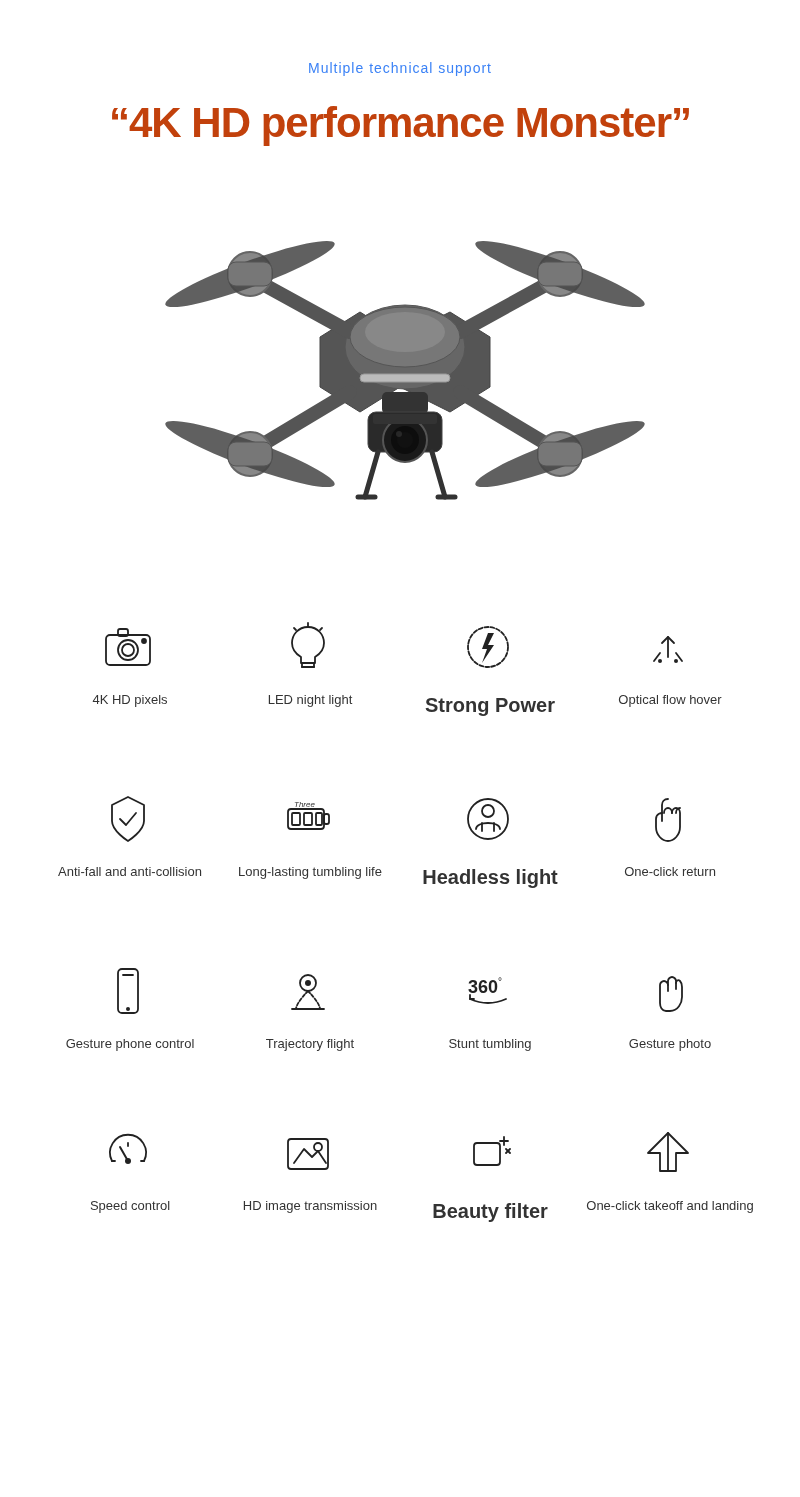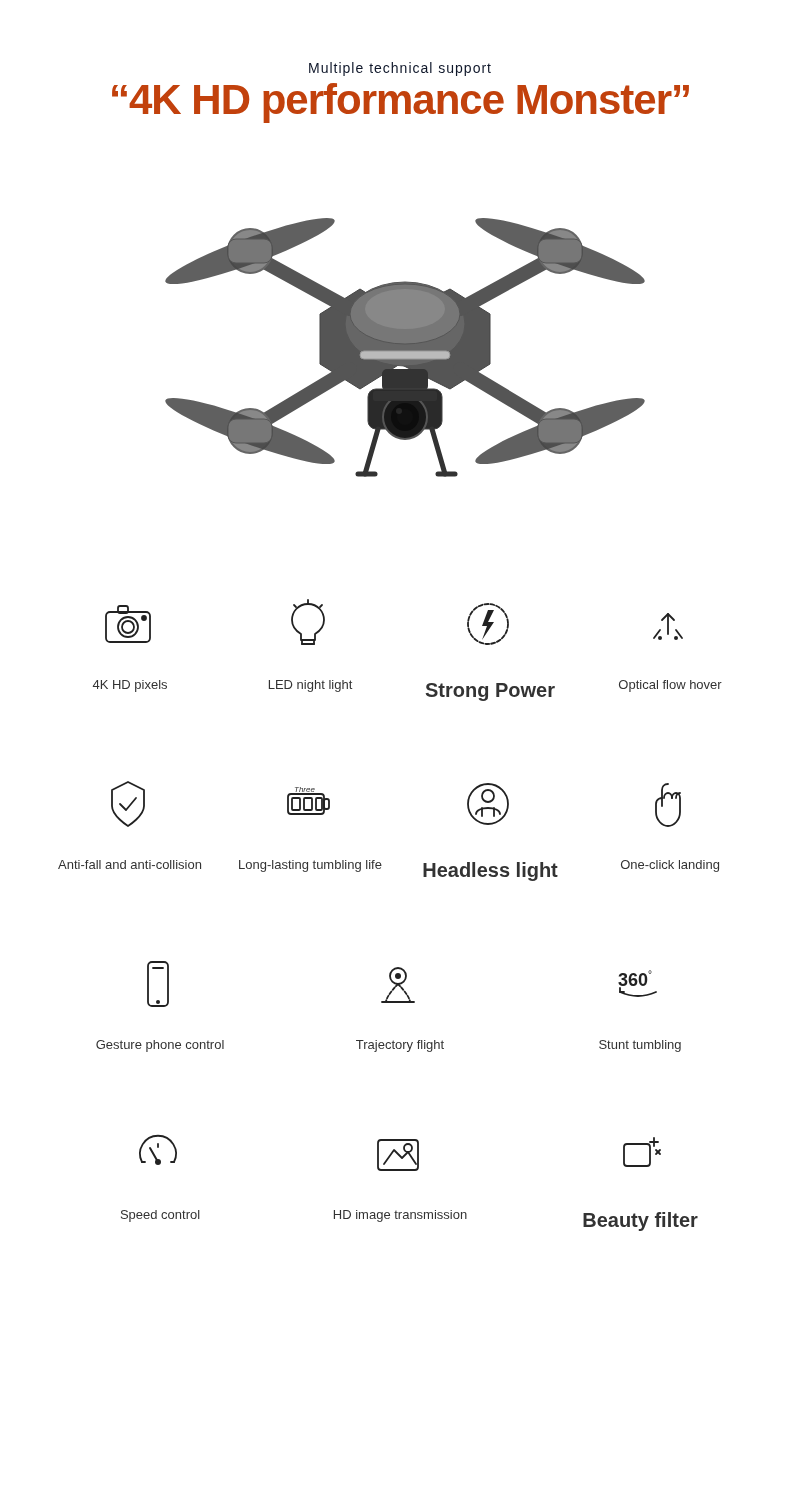--- a/index.html
+++ b/index.html
@@ -12,23 +12,23 @@
     }
     .page-wrapper {
       width: 800px;
       padding: 60px 20px 40px;
       display: flex;
       flex-direction: column;
       align-items: center;
     }
     .subtitle {
       font-size: 14px;
-      color: #0f172a;
+      color: #3b82f6;
       letter-spacing: 1px;
-      margin-bottom: 0;
+      margin-bottom: 23px;
       font-weight: 400;
     }
     .main-title {
       font-size: 42px;
       font-weight: 800;
       color: #c2410c;
       margin-bottom: 30px;
       text-align: center;
       letter-spacing: -1px;
     }
@@ -59,21 +59,21 @@
       justify-content: space-around;
       align-items: flex-start;
       padding: 30px 20px 40px;
       border-bottom: none;
     }
     .feature-item {
       display: flex;
       flex-direction: column;
       align-items: center;
       width: 170px;
-      gap: 22px;
+      gap: 14px;
     }
     .feature-icon {
       width: 60px;
       height: 60px;
       display: flex;
       align-items: center;
       justify-content: flex-start;
     }
     .feature-icon svg {
       width: 56px;
@@ -262,21 +262,21 @@
       <div class="feature-item">
         <div class="feature-icon">
           <svg viewBox="0 0 56 56">
 
             <path d="M28 8 C24 8 22 11 22 14 L22 30"></path>
             <path d="M22 22 C22 22 16 22 16 28 L16 36 C16 44 22 50 28 50 C34 50 40 44 40 36 L40 22 C40 19 38 17 36 17 C34 17 32 19 32 22"></path>
             <path d="M32 22 C32 19 30 17 28 17 C26 17 24 19 24 22"></path>
             <path d="M36 22 C36 19 38 17 40 17"></path>
           </svg>
         </div>
-        <span class="feature-label">One-click landing</span>
+        <span class="feature-label">One-click return</span>
       </div>
 
     </div>
 
     <div class="features-row">
 
       <div class="feature-item">
         <div class="feature-icon">
           <svg viewBox="0 0 56 56">
             <rect x="18" y="6" width="20" height="44" rx="4"></rect>
@@ -308,20 +308,31 @@
             <text x="8" y="30" font-size="18" fill="#222" stroke="none" font-weight="bold" font-family="Arial">360</text>
             <text x="38" y="22" font-size="10" fill="#222" stroke="none">°</text>
 
             <path d="M10 36 Q28 44 46 36" fill="none" stroke="#222" stroke-width="1.8"></path>
             <polyline points="10,32 10,36 14,36" fill="none" stroke="#222" stroke-width="1.8"></polyline>
           </svg>
         </div>
         <span class="feature-label">Stunt tumbling</span>
       </div>
 
+      <div class="feature-item">
+        <div class="feature-icon">
+          <svg viewBox="0 0 56 56">
+
+            <path d="M20 40 L20 22 C20 20 22 18 24 18 C26 18 28 20 28 22 L28 18 C28 16 30 14 32 14 C34 14 36 16 36 18 L36 20 C36 18 38 16 40 18 C42 20 42 22 42 24 L42 34 C42 40 38 48 30 48 L26 48 C22 48 20 44 20 40Z"></path>
+            <line x1="28" y1="22" x2="28" y2="28"></line>
+            <line x1="36" y1="20" x2="36" y2="26"></line>
+          </svg>
+        </div>
+        <span class="feature-label">Gesture photo</span>
+      </div>
 
     </div>
 
     <div class="features-row">
 
       <div class="feature-item">
         <div class="feature-icon">
           <svg viewBox="0 0 56 56">
             <path d="M12 36 A18 18 0 1 1 44 36" fill="none"></path>
             <circle cx="28" cy="36" r="3" fill="#222" stroke="none"></circle>
@@ -355,17 +366,27 @@
 
             <line x1="44" y1="12" x2="44" y2="20"></line>
             <line x1="40" y1="16" x2="48" y2="16"></line>
             <line x1="46" y1="24" x2="50" y2="28"></line>
             <line x1="50" y1="24" x2="46" y2="28"></line>
           </svg>
         </div>
         <span class="feature-label bold">Beauty filter</span>
       </div>
 
+      <div class="feature-item">
+        <div class="feature-icon">
+          <svg viewBox="0 0 56 56">
+
+            <polygon points="8,28 28,8 48,28 36,28 36,46 20,46 20,28"></polygon>
+            <line x1="28" y1="8" x2="28" y2="46"></line>
+          </svg>
+        </div>
+        <span class="feature-label">One-click takeoff and landing</span>
+      </div>
 
     </div>
 
   </div>
 </div>
 
 </body></html>

